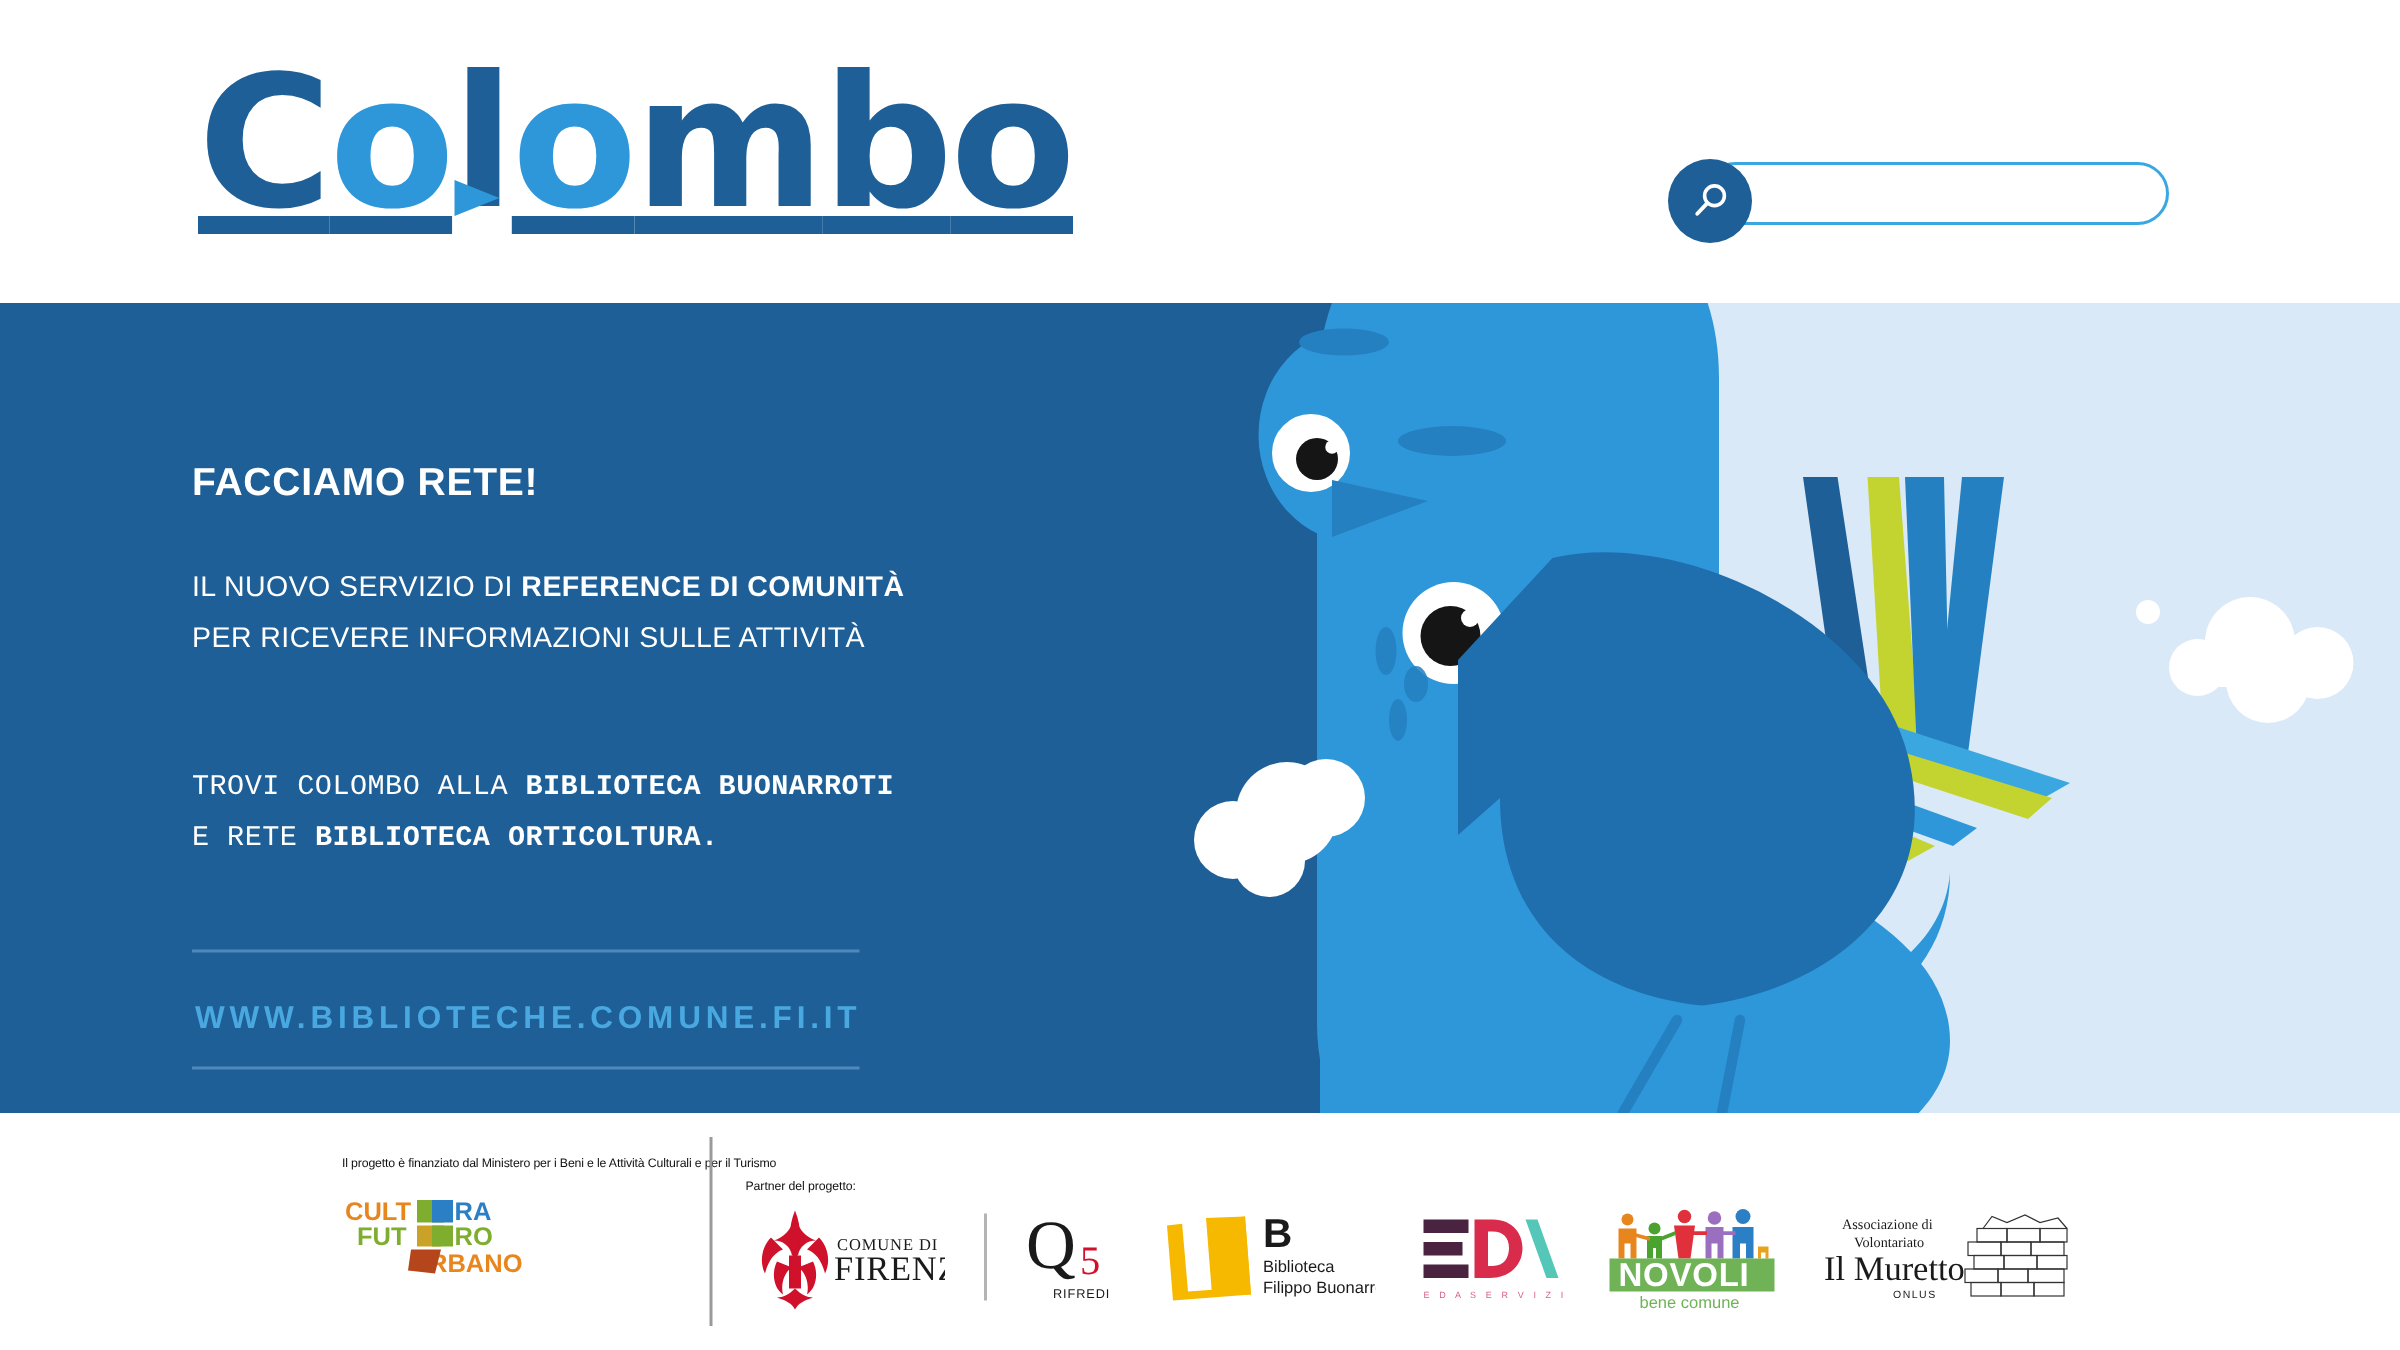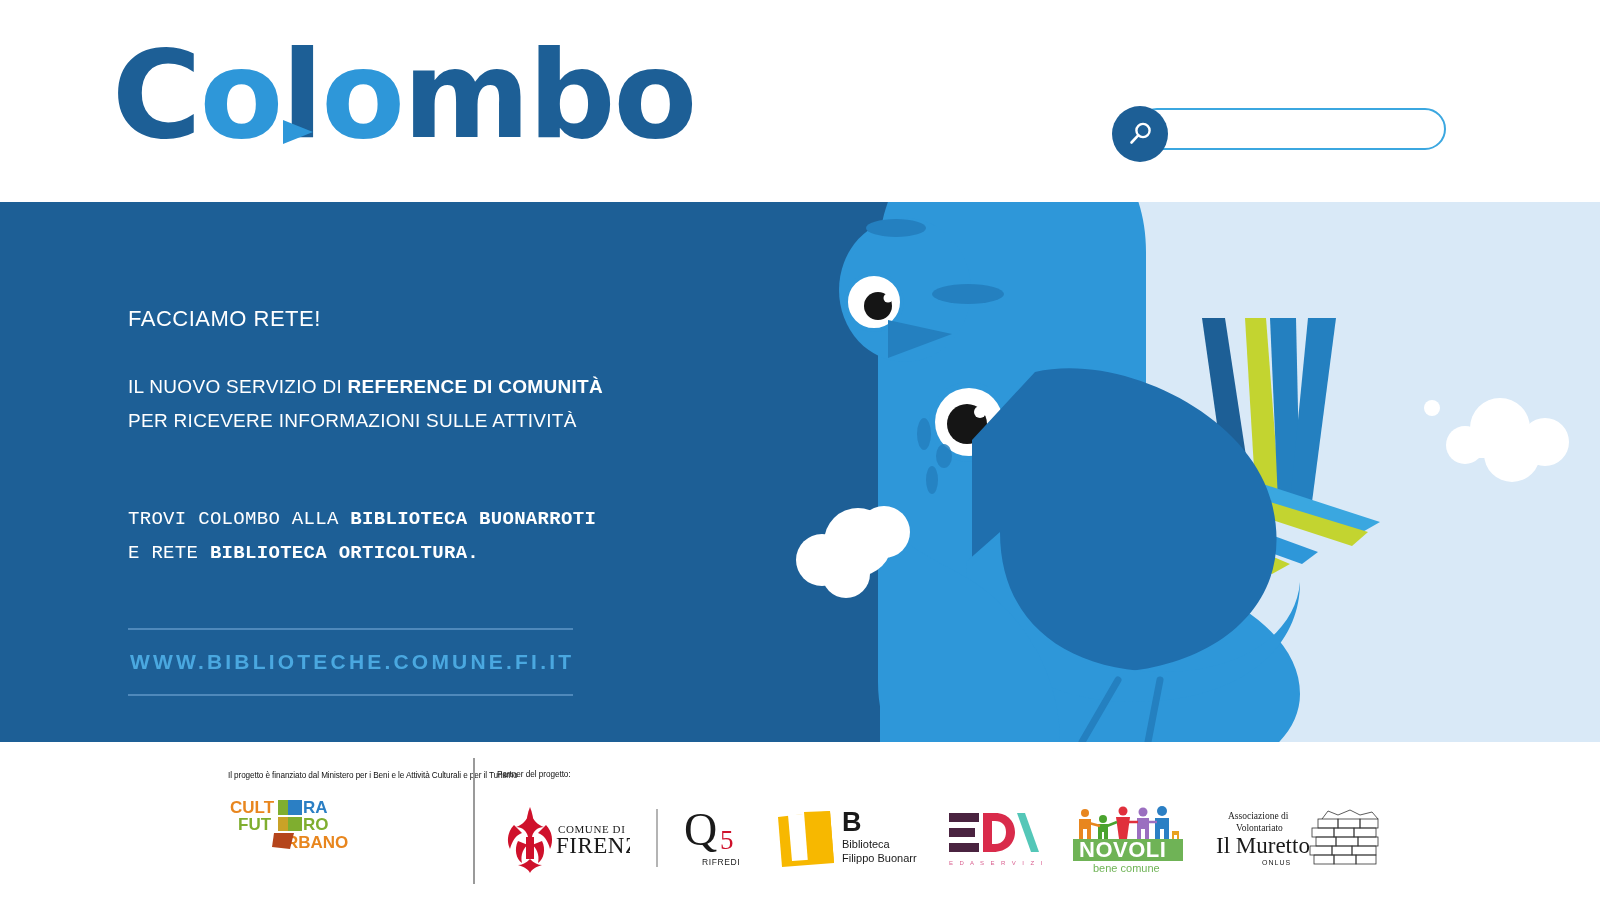--- a/index.html
+++ b/index.html
@@ -11,27 +11,28 @@
     overflow:hidden;
   }
   #page{position:relative;width:1600px;height:900px;overflow:hidden;background:#ffffff;}
 
   
   #header{
     position:absolute;left:0;top:0;width:1600px;height:202px;
     background:#ffffff;z-index:30;
   }
   #logo{
-    position:absolute;left:112px;top:30px;
+    position:absolute;left:132px;top:30px;
     font-family:"DejaVu Sans", sans-serif;
     font-size:122px;font-weight:700;letter-spacing:-2px;
     line-height:130px;
     color:#1d5f96;
     white-space:nowrap;
     user-select:none;
+    text-decoration:underline;
   }
   #logo .lt{color:#2e97d9;}
   #logo .dk{color:#1d5f96;}
   #logo .l-wrap{position:relative;display:inline-block;}
   #logo .beak{
     position:absolute;left:2px;bottom:16px;
     width:0;height:0;
     border-left:30px solid #2e97d9;
     border-top:12px solid transparent;
     border-bottom:12px solid transparent;
@@ -70,55 +71,55 @@
     position:absolute;left:0;top:0;width:905px;height:540px;
     background:#1d5f96;
   }
   #sky{position:absolute;left:905px;top:0;width:695px;height:540px;background:#d9e9f7;}
 
   #copy{
     position:absolute;left:128px;top:104px;width:620px;
     color:#ffffff;
   }
   #headline{
-    font-size:22px;font-weight:400;letter-spacing:0.5px;
+    font-size:26px;font-weight:700;letter-spacing:0.5px;
     margin:0 0 38px 0;
   }
   .para{
     font-size:19px;line-height:34px;font-weight:300;
     letter-spacing:0.3px;margin:0;
   }
   .para .b{font-weight:700;}
   .smallcaps{font-weight:700;}
   #para2{margin-top:64px;font-family:Liberation Mono, monospace;}
   #link-block{margin-top:58px;width:445px;}
   .rule{height:2px;background:#4f89bb;width:100%;}
   #site-link{
     display:block;
     font-size:21px;font-weight:700;letter-spacing:3.2px;
     color:#4aa8e0;text-decoration:none;
-    padding:20px 0 20px 2px;
+    padding:32px 0 20px 2px;
   }
 
   
   #footer{
     position:absolute;left:0;top:742px;width:1600px;height:158px;
     background:#ffffff;
   }
   #fund-block{position:absolute;left:228px;top:28px;width:232px;text-align:center;}
   #fund-caption{
     font-size:8.2px;color:#111;line-height:11px;font-weight:400;
     white-space:nowrap;letter-spacing:-0.1px;
   }
   #cfu-logo{margin-top:14px;display:flex;justify-content:flex-start;}
   #divider{
     position:absolute;left:473px;top:16px;width:2px;height:126px;background:#9a9a9a;
   }
   #partner-caption{
-    position:absolute;left:497px;top:28px;
+    position:absolute;left:497px;top:44px;
     font-size:8.2px;color:#111;letter-spacing:-0.05px;white-space:nowrap;
   }
   #partner-row{
     position:absolute;left:500px;top:48px;
     display:flex;align-items:center;gap:26px;height:96px;
   }
   .plogo{display:flex;align-items:center;}
   .vsep{width:1.5px;height:58px;background:#b4b4b4;}
 </style>
 </head>

